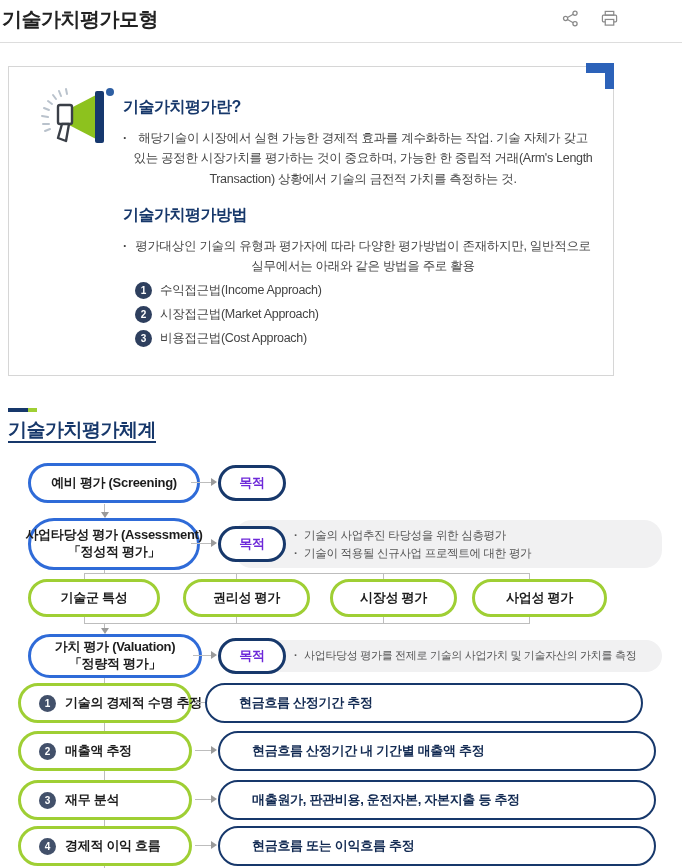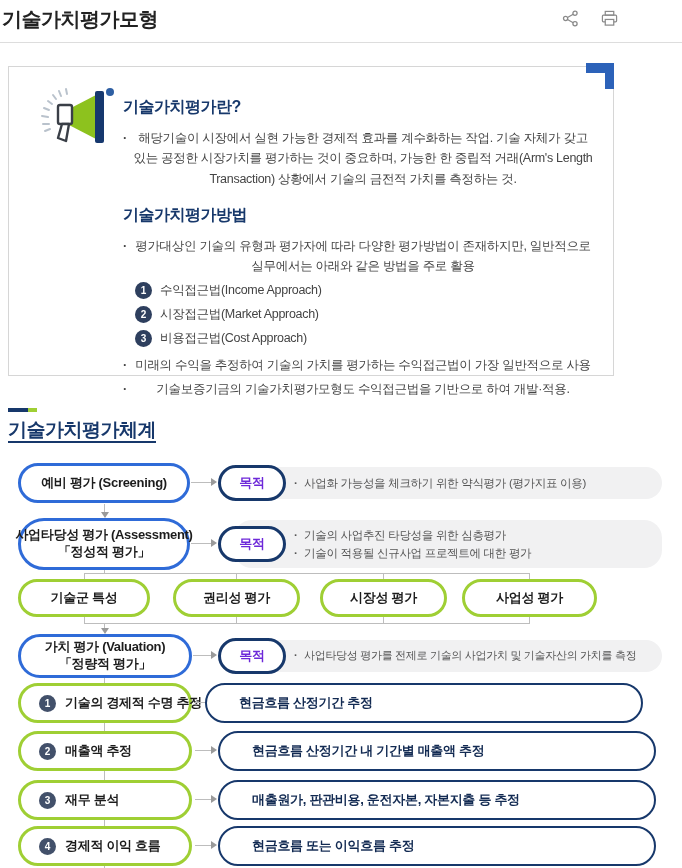--- a/index.html
+++ b/index.html
@@ -28,21 +28,21 @@
   
   .section-head{position:absolute;top:408px;left:8px;}
   .dash{display:flex;height:4px;margin-bottom:5px;}
   .dash-navy{width:20px;height:4px;background:#17386b;}
   .dash-green{width:9px;height:4px;background:#9fcf34;}
   .section-title{margin:0;font-size:19px;font-weight:bold;color:#17386b;letter-spacing:-0.5px;}
   .section-title span{border-bottom:2px solid #17386b;padding-bottom:1px;}
   
   .diagram{position:absolute;top:460px;left:0;width:682px;height:408px;overflow:hidden;letter-spacing:-0.3px;}
   .abs{position:absolute;box-sizing:border-box;}
-  .pill{display:flex;flex-direction:column;align-items:center;justify-content:center;background:#fff;text-align:center;}
+  .pill{display:flex;flex-direction:column;align-items:center;justify-content:center;background:#fff;text-align:center;margin-left:10px;}
   .pill-blue{border:3px solid #2f6bd8;border-radius:28px;}
   .pill-green{border:3px solid #9fcf34;border-radius:28px;}
   .pill-label{font-size:13px;font-weight:bold;color:#1c1c1c;line-height:1.3;white-space:nowrap;}
   .oval{border:3px solid #17386b;border-radius:20px;background:#fff;display:flex;align-items:center;justify-content:center;z-index:2;}
   .oval .pill-label{color:#6d28d9;}
   .bar{background:#f1f1f2;border-radius:18px;z-index:1;display:flex;flex-direction:column;justify-content:center;}
   .bar-line{position:relative;font-size:11.5px;color:#555;line-height:1.6;padding-left:70px;white-space:nowrap;}
   .bar-line::before{content:"·";position:absolute;left:60px;font-weight:bold;color:#555;}
   .step-pill{display:flex;align-items:center;gap:9px;background:#fff;border:3px solid #9fcf34;border-radius:22px;padding-left:18px;}
   .scircle{width:17px;height:17px;border-radius:50%;background:#42506a;color:#fff;font-size:10px;font-weight:bold;
@@ -110,45 +110,38 @@
       </div>
       <div class="num-item">
         <span class="ncircle">2</span>
         <span>시장접근법(Market Approach)</span>
       </div>
       <div class="num-item">
         <span class="ncircle">3</span>
         <span>비용접근법(Cost Approach)</span>
       </div>
     </div>
-    <ul class="bullets">
-      <li>미래의 수익을 추정하여 기술의 가치를 평가하는 수익접근법이 가장 일반적으로 사용</li>
-      <li>기술보증기금의 기술가치평가모형도 수익접근법을 기반으로 하여 개발·적용.</li>
-    </ul>
   </div>
 </div>
 
 <div class="section-head">
   <div class="dash">
       <span class="dash-navy"></span>
       <span class="dash-green"></span>
     </div>
   <h2 class="section-title"><span>기술가치평가체계</span></h2>
 </div>
 
 <div class="diagram">
 
   <div class="abs pill pill-blue" style="left:18px;top:3px;width:172px;height:40px;">
     <span class="pill-label">예비 평가 (Screening)</span>
   </div>
   <div class="abs hline" style="left:191px;top:22px;width:21px;"></div>
   <div class="abs ah-right" style="left:211px;top:18px;"></div>
-  <div class="abs bar" style="left:234px;top:7px;width:428px;height:32px;">
-    <div class="bar-line">사업화 가능성을 체크하기 위한 약식평가 (평가지표 이용)</div>
-  </div>
   <div class="abs oval" style="left:218px;top:5px;width:68px;height:36px;">
     <span class="pill-label">목적</span>
   </div>
   <div class="abs vline" style="left:104px;top:44px;height:9px;"></div>
   <div class="abs ah-down" style="left:101px;top:52px;"></div>
 
   <div class="abs pill pill-blue" style="left:18px;top:58px;width:172px;height:52px;">
     <span class="pill-label">사업타당성 평가 (Assessment)</span>
     <span class="pill-label">「정성적 평가」</span>
   </div>

